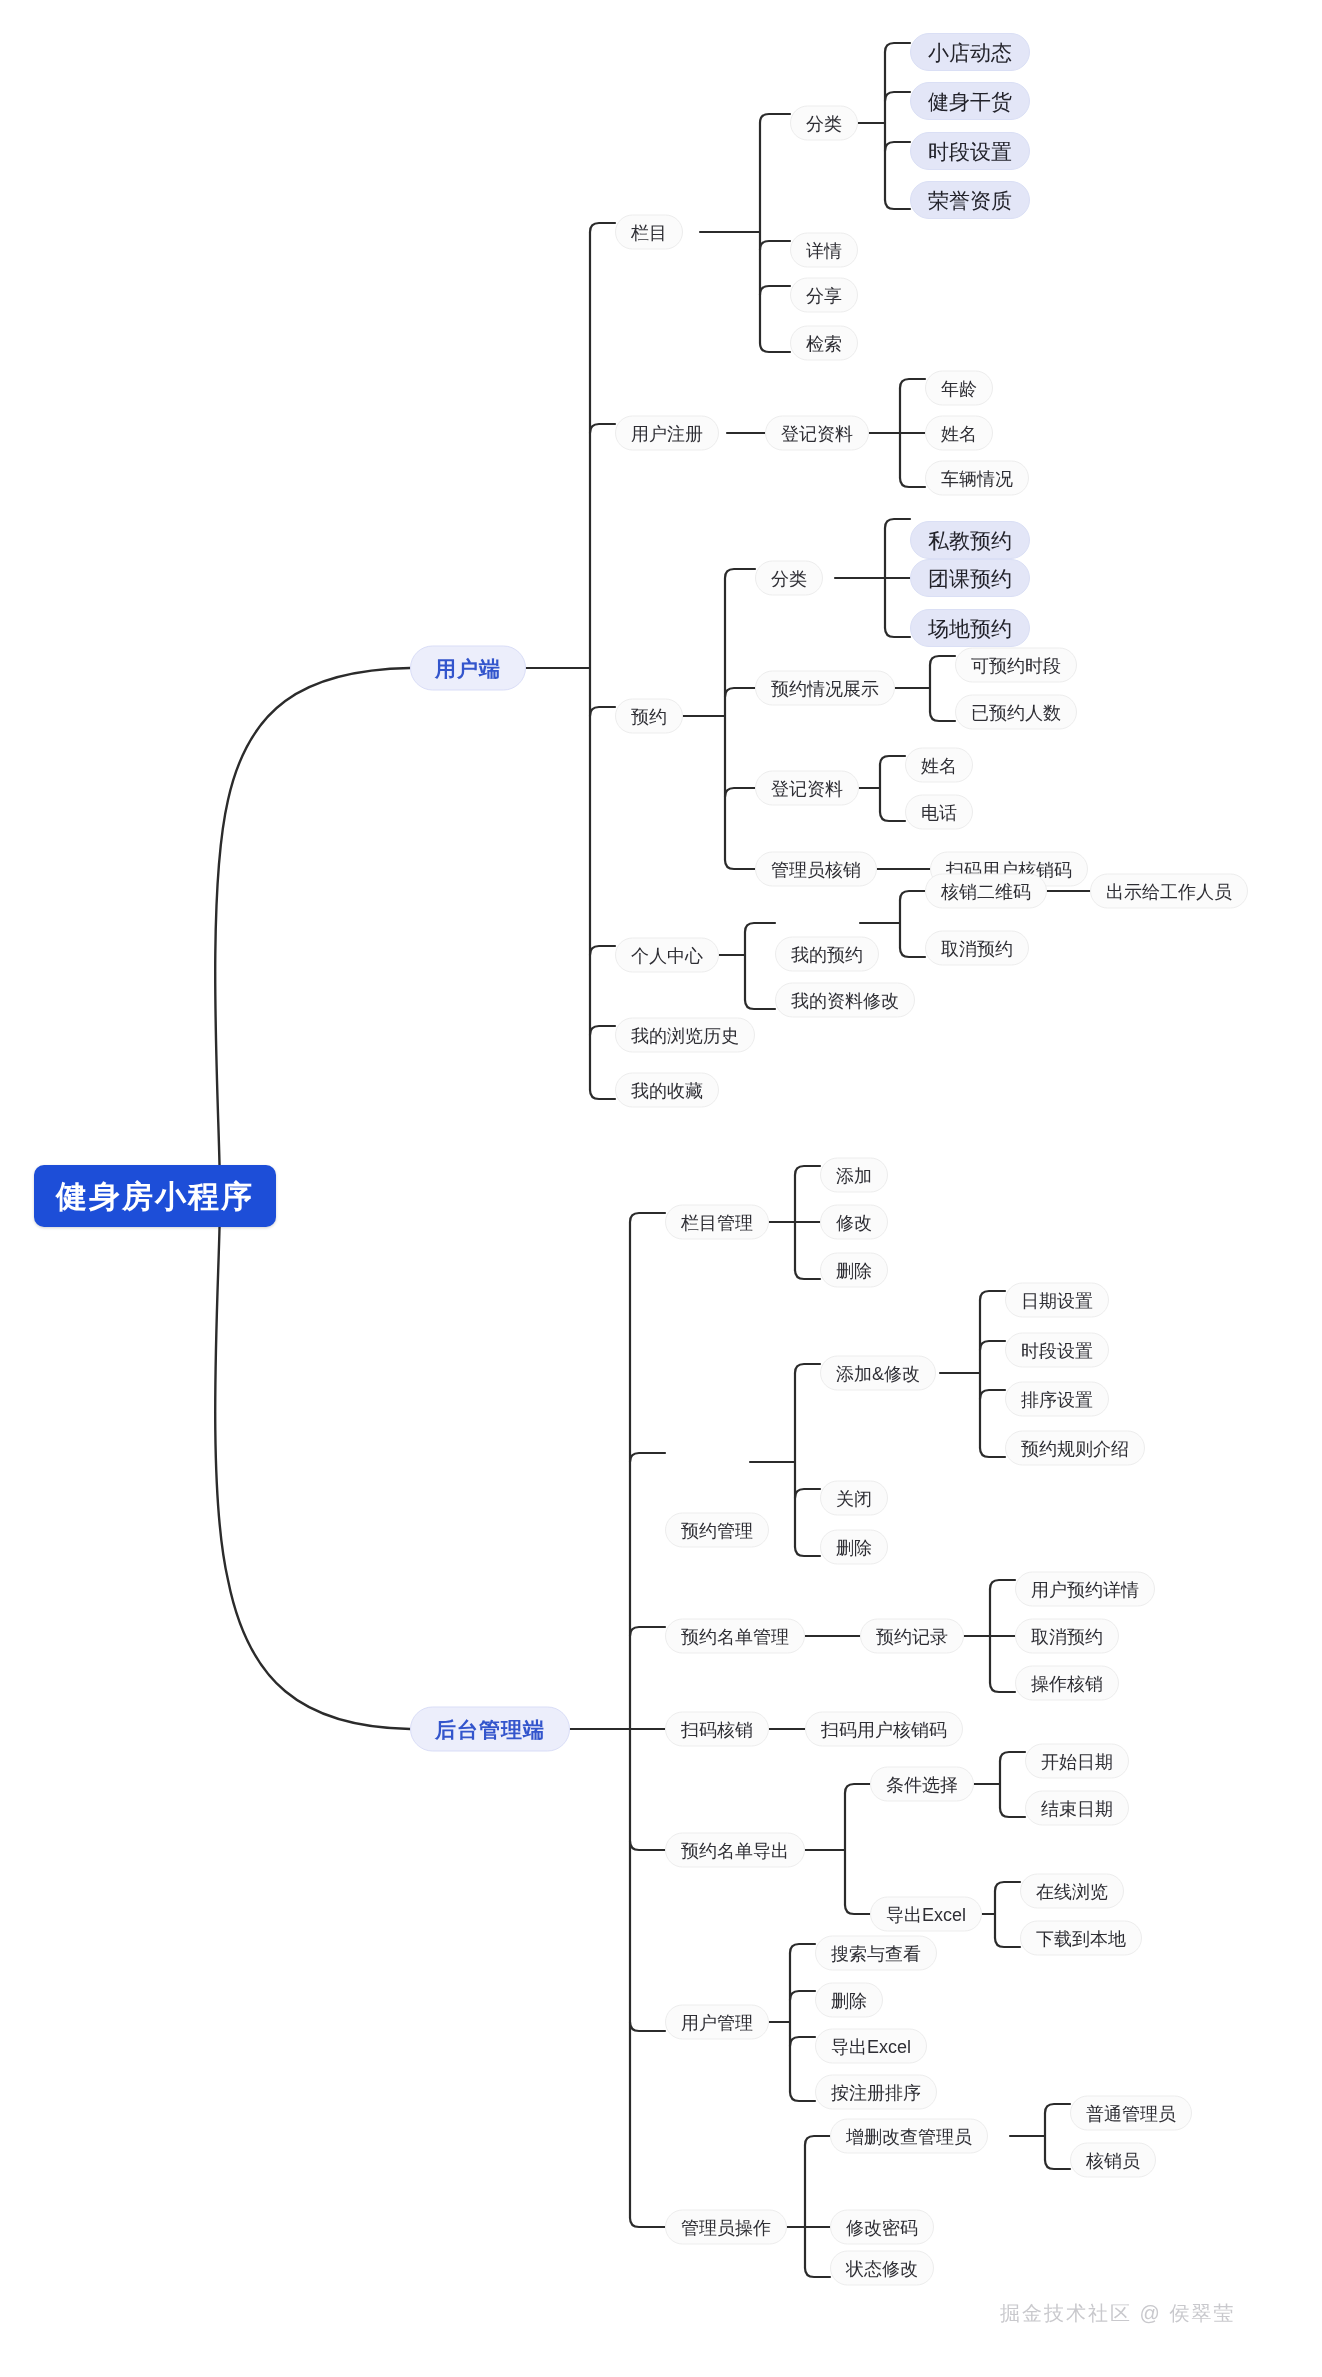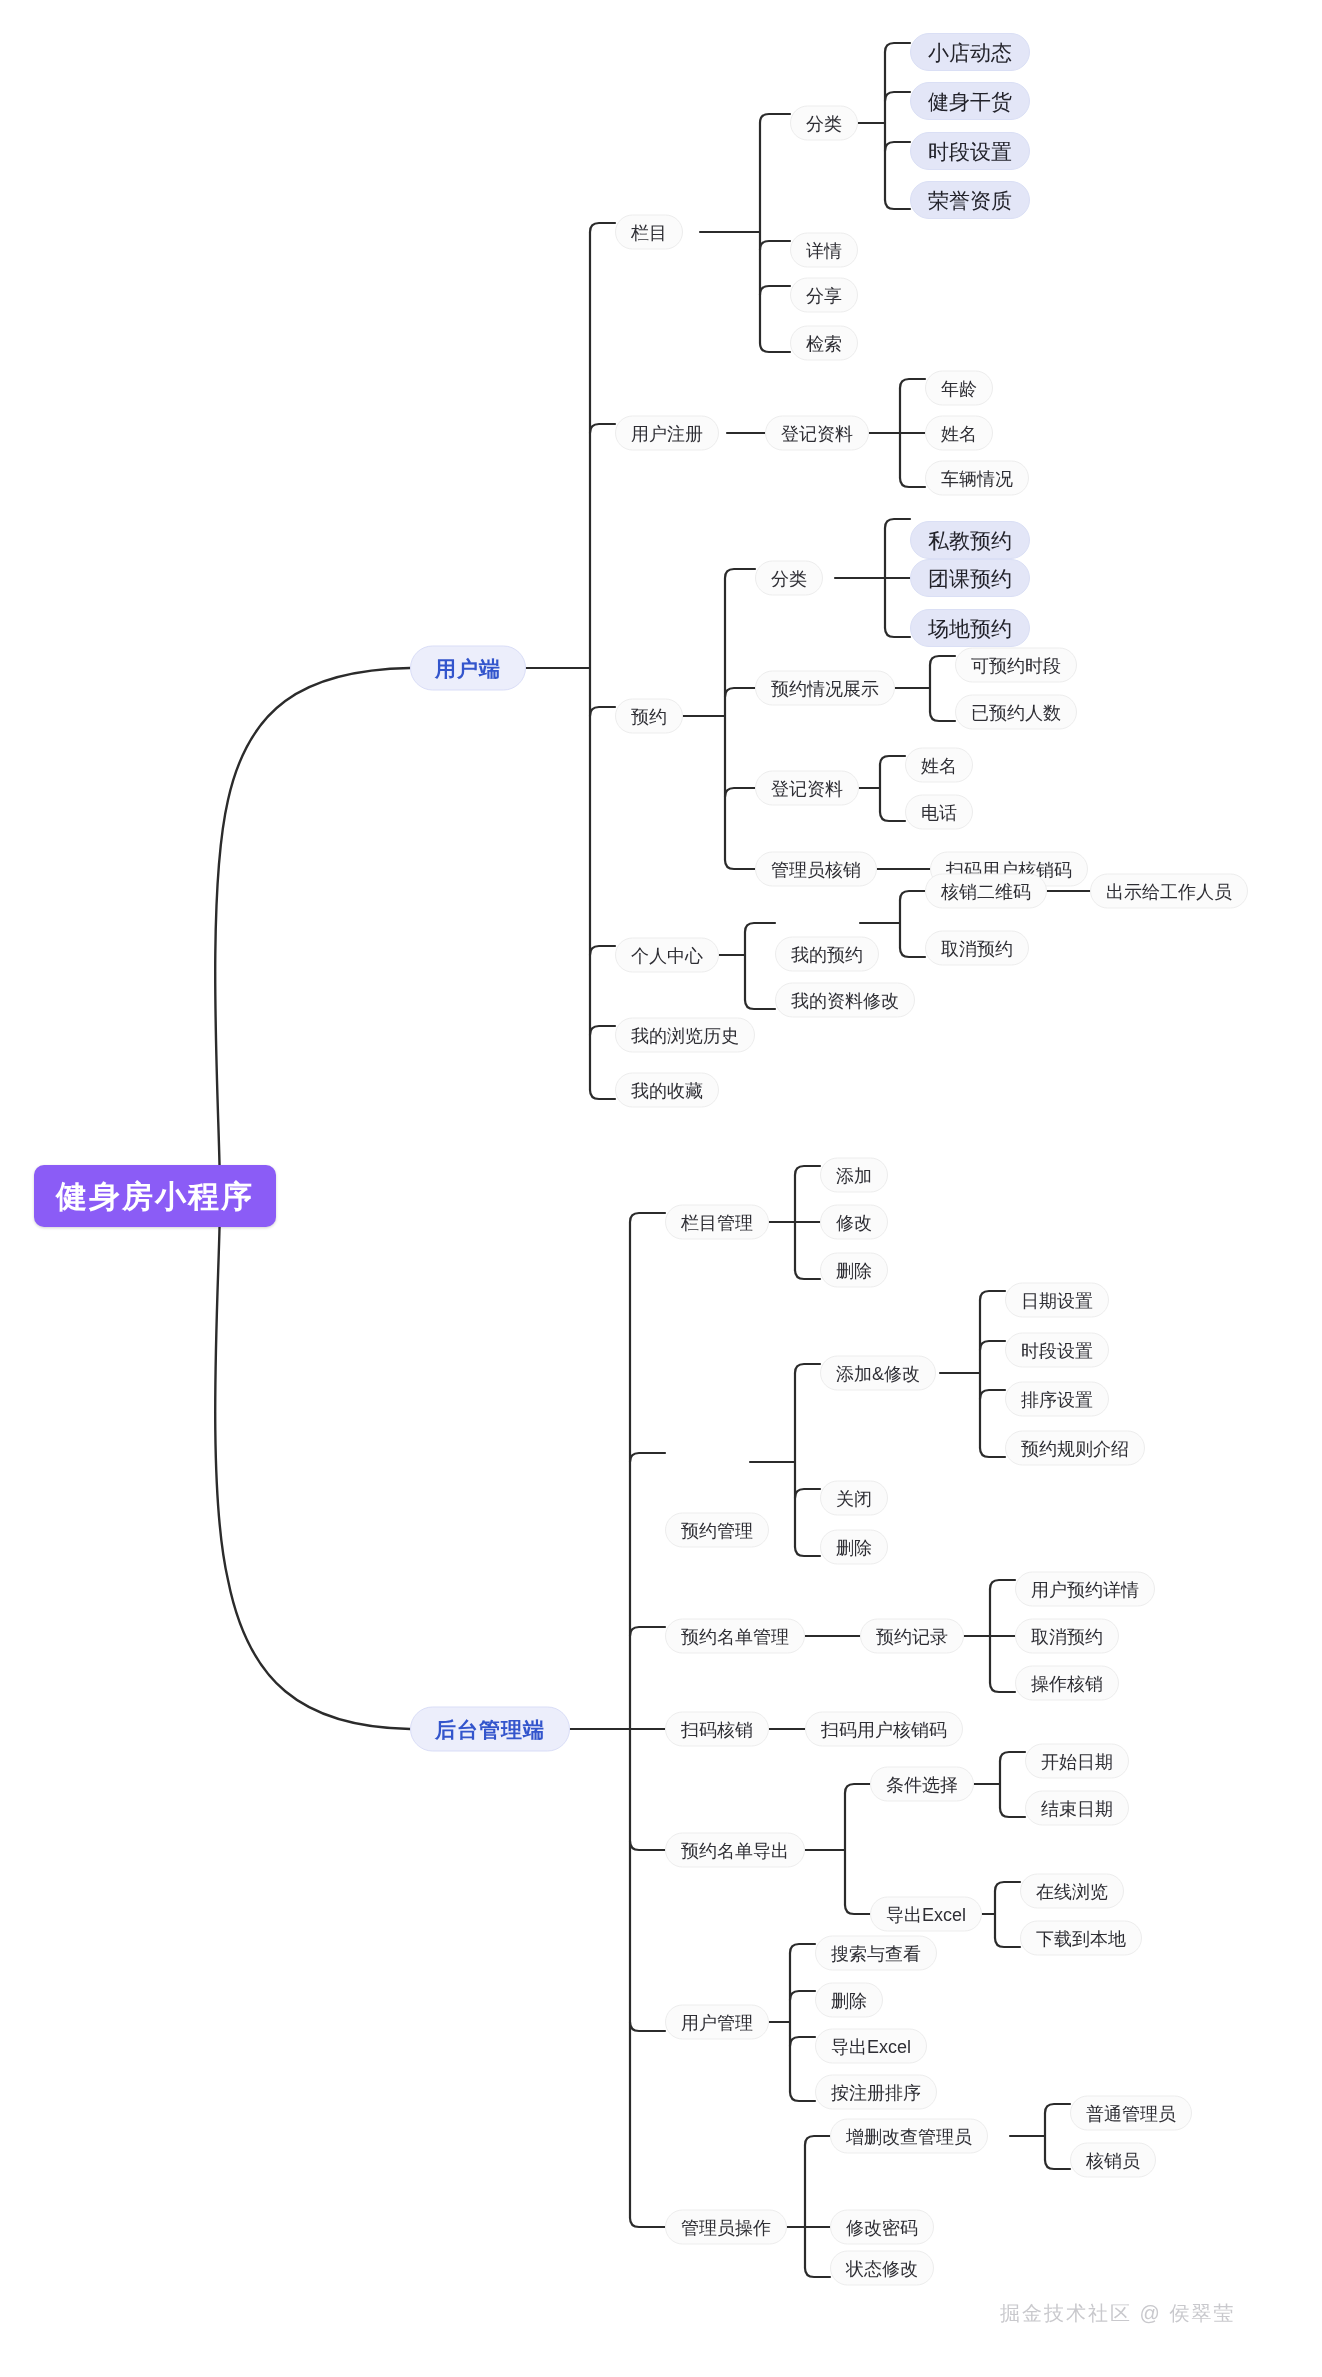--- a/index.html
+++ b/index.html
@@ -28,21 +28,21 @@
     align-items: center;
     justify-content: center;
     white-space: nowrap;
     border-radius: 999px;
     transform: translate(0, -50%);
     line-height: 1;
   }
 
   
   .node.root {
-    background: #8b5cf6;
+    background: #1d4ed8;
     color: #ffffff;
     font-size: 31px;
     font-weight: bold;
     letter-spacing: 2px;
     border-radius: 10px;
     padding: 0 22px;
     height: 62px;
     box-shadow: 0 1px 3px rgba(0,0,0,0.18);
   }
 

